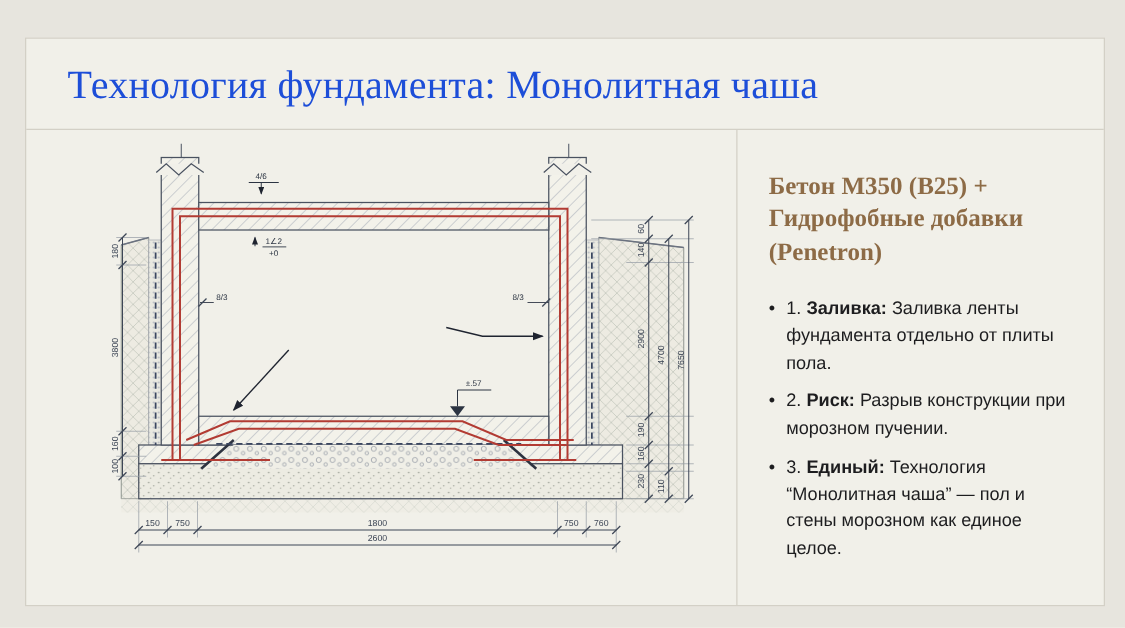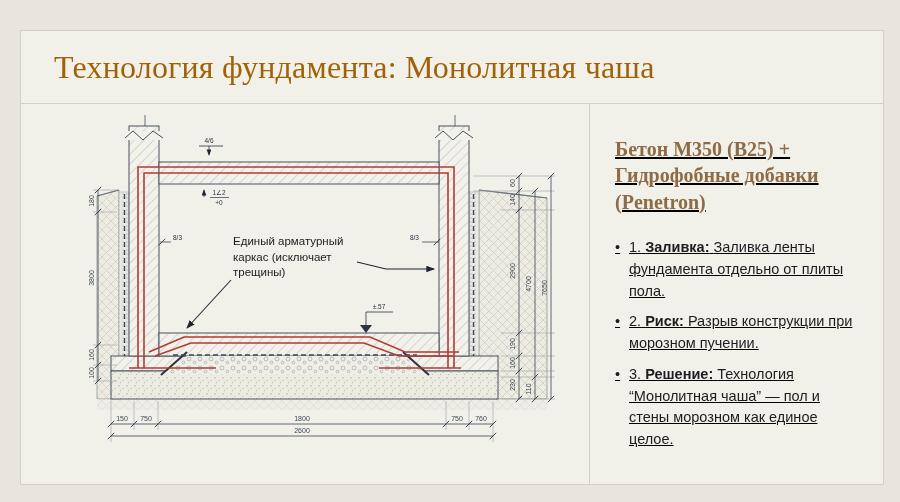--- a/index.html
+++ b/index.html
@@ -10,36 +10,35 @@
     position:absolute; left:20px; top:30px; width:864px; height:455px;
     background:#f1f0e9; border:1px solid #d3d0c6;
     display:flex; flex-direction:column;
   }
   .slide-header {
     height:73px; flex:0 0 73px; border-bottom:1px solid #d3d0c6;
     display:flex; align-items:center; padding-left:33px;
   }
   .slide-title {
     font-family:"Liberation Serif", serif;
-    font-size:32px; font-weight:500; color:#a16207; letter-spacing:0.2px;
+    font-size:32px; font-weight:500; color:#1d4ed8; letter-spacing:0.2px;
   }
   .slide-body { flex:1; display:flex; min-height:0; }
 
   .drawing-panel { position:relative; width:568px; flex:0 0 568px; }
   .drawing-panel svg { position:absolute; left:0; top:0; }
 
   .callout {
     position:absolute; left:212px; top:130px; width:122px;
     font-size:11.5px; line-height:1.35; color:#1b1b1d;
   }
 
   .text-panel {
     flex:1; border-left:1px solid #d3d0c6;
     padding:32px 28px 0 25px;
-    text-decoration:underline;
   }
   .panel-heading {
     font-family:"Liberation Serif", serif;
     font-size:20px; font-weight:700; color:#8d6b46; line-height:1.32;
     margin-bottom:22px;
   }
   .bullet-list { list-style:none; }
   .bullet { display:flex; margin-bottom:9px; font-size:14.5px; line-height:1.5; color:#1d1d1f; }
   .bullet-marker { width:14px; flex:0 0 14px; }
   .bullet-text { flex:1; }
@@ -254,35 +253,34 @@
             <use href="#tk" x="514" y="295"></use>
           <text class="dim-label" x="510" y="180" text-anchor="middle" transform="rotate(-90 510 180)">4700</text>
           <text class="dim-label" x="510" y="285" text-anchor="middle" transform="rotate(-90 510 285)">110</text>
           <line x1="530" y1="72" x2="530" y2="295" stroke="#3d4656" stroke-width="0.8"></line>
           <use href="#tk" x="530" y="72"></use>
             <use href="#tk" x="530" y="295"></use>
           <text class="dim-label" x="526" y="184" text-anchor="middle" transform="rotate(-90 526 184)">7650</text>
         </g>
       </svg>
 
-      <div class="callout">Единый арматурный каркас (исключает трещины)</div>
     </div>
 
     <div class="text-panel">
       <div class="panel-heading">Бетон М350 (В25) + Гидрофобные добавки (Penetron)</div>
       <ul class="bullet-list">
         <li class="bullet">
           <span class="bullet-marker">•</span>
           <span class="bullet-text"><span>1.</span> <b>Заливка:</b> <span>Заливка ленты фундамента отдельно от плиты пола.</span></span>
         </li>
         <li class="bullet">
           <span class="bullet-marker">•</span>
           <span class="bullet-text"><span>2.</span> <b>Риск:</b> <span>Разрыв конструкции при морозном пучении.</span></span>
         </li>
         <li class="bullet">
           <span class="bullet-marker">•</span>
-          <span class="bullet-text"><span>3.</span> <b>Решение:</b> <span>Технология “Монолитная чаша” — пол и стены морозном как единое целое.</span></span>
+          <span class="bullet-text"><span>3.</span> <b>Единый:</b> <span>Технология “Монолитная чаша” — пол и стены морозном как единое целое.</span></span>
         </li>
       </ul>
     </div>
 
   </div>
 </div>
 
 </body></html>

